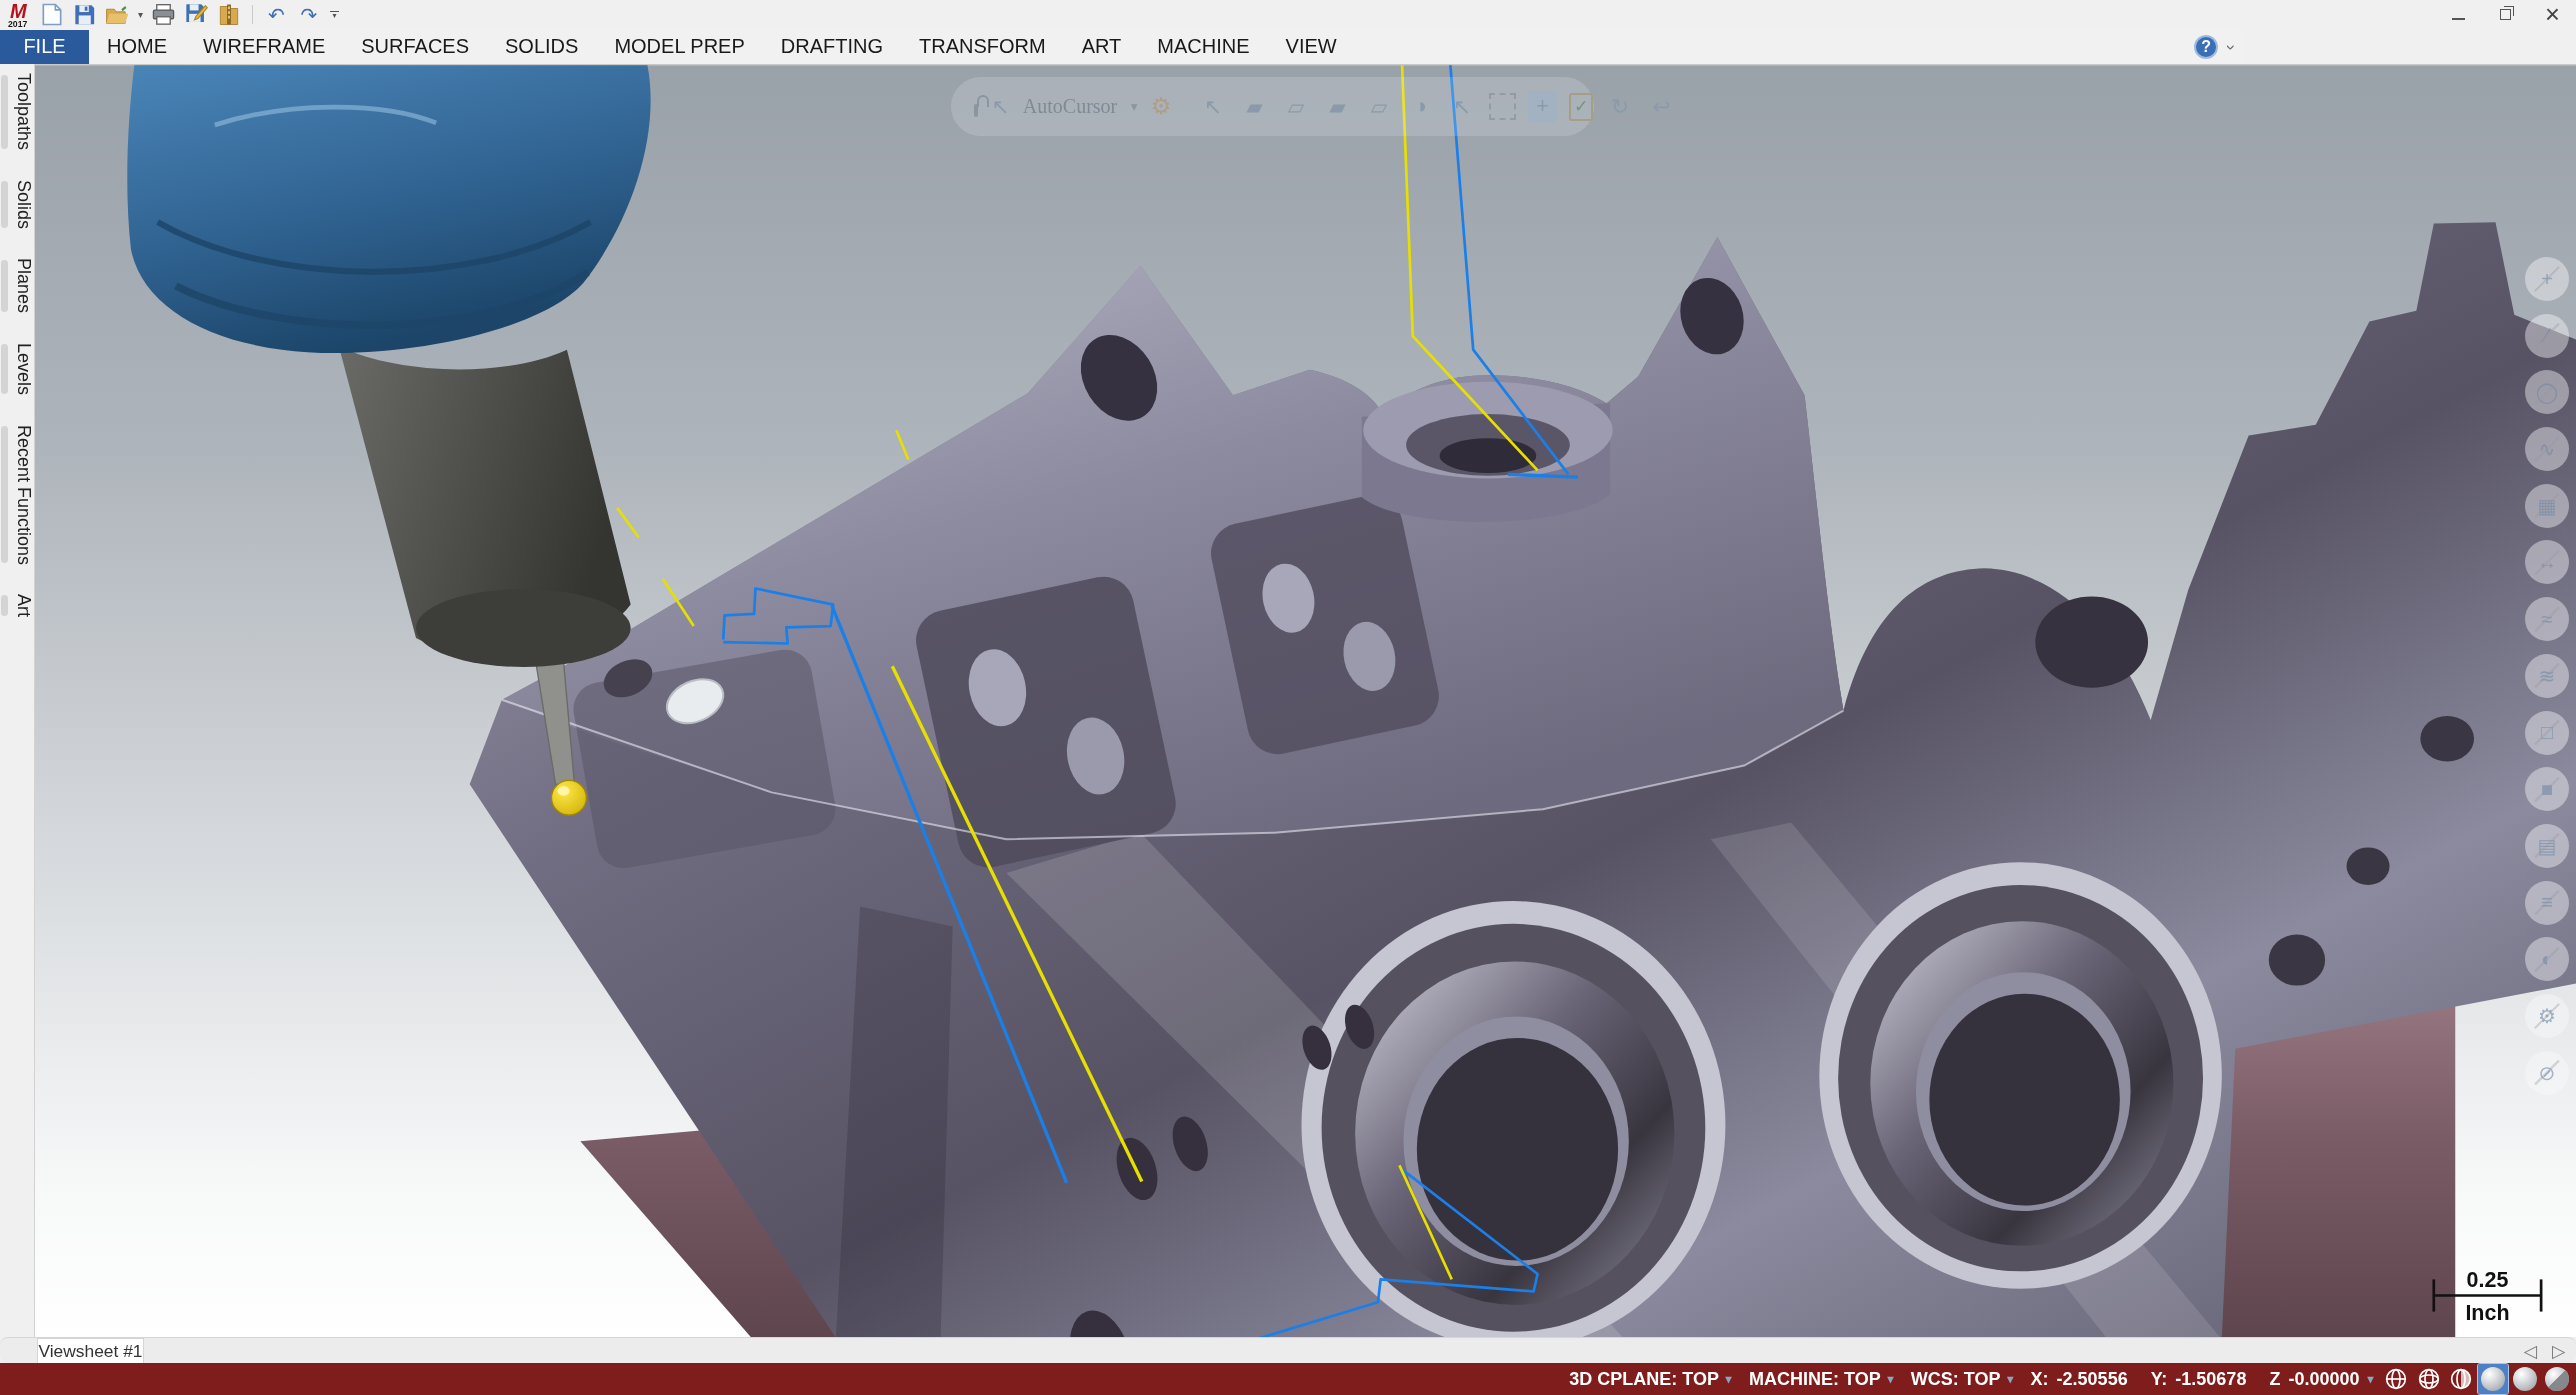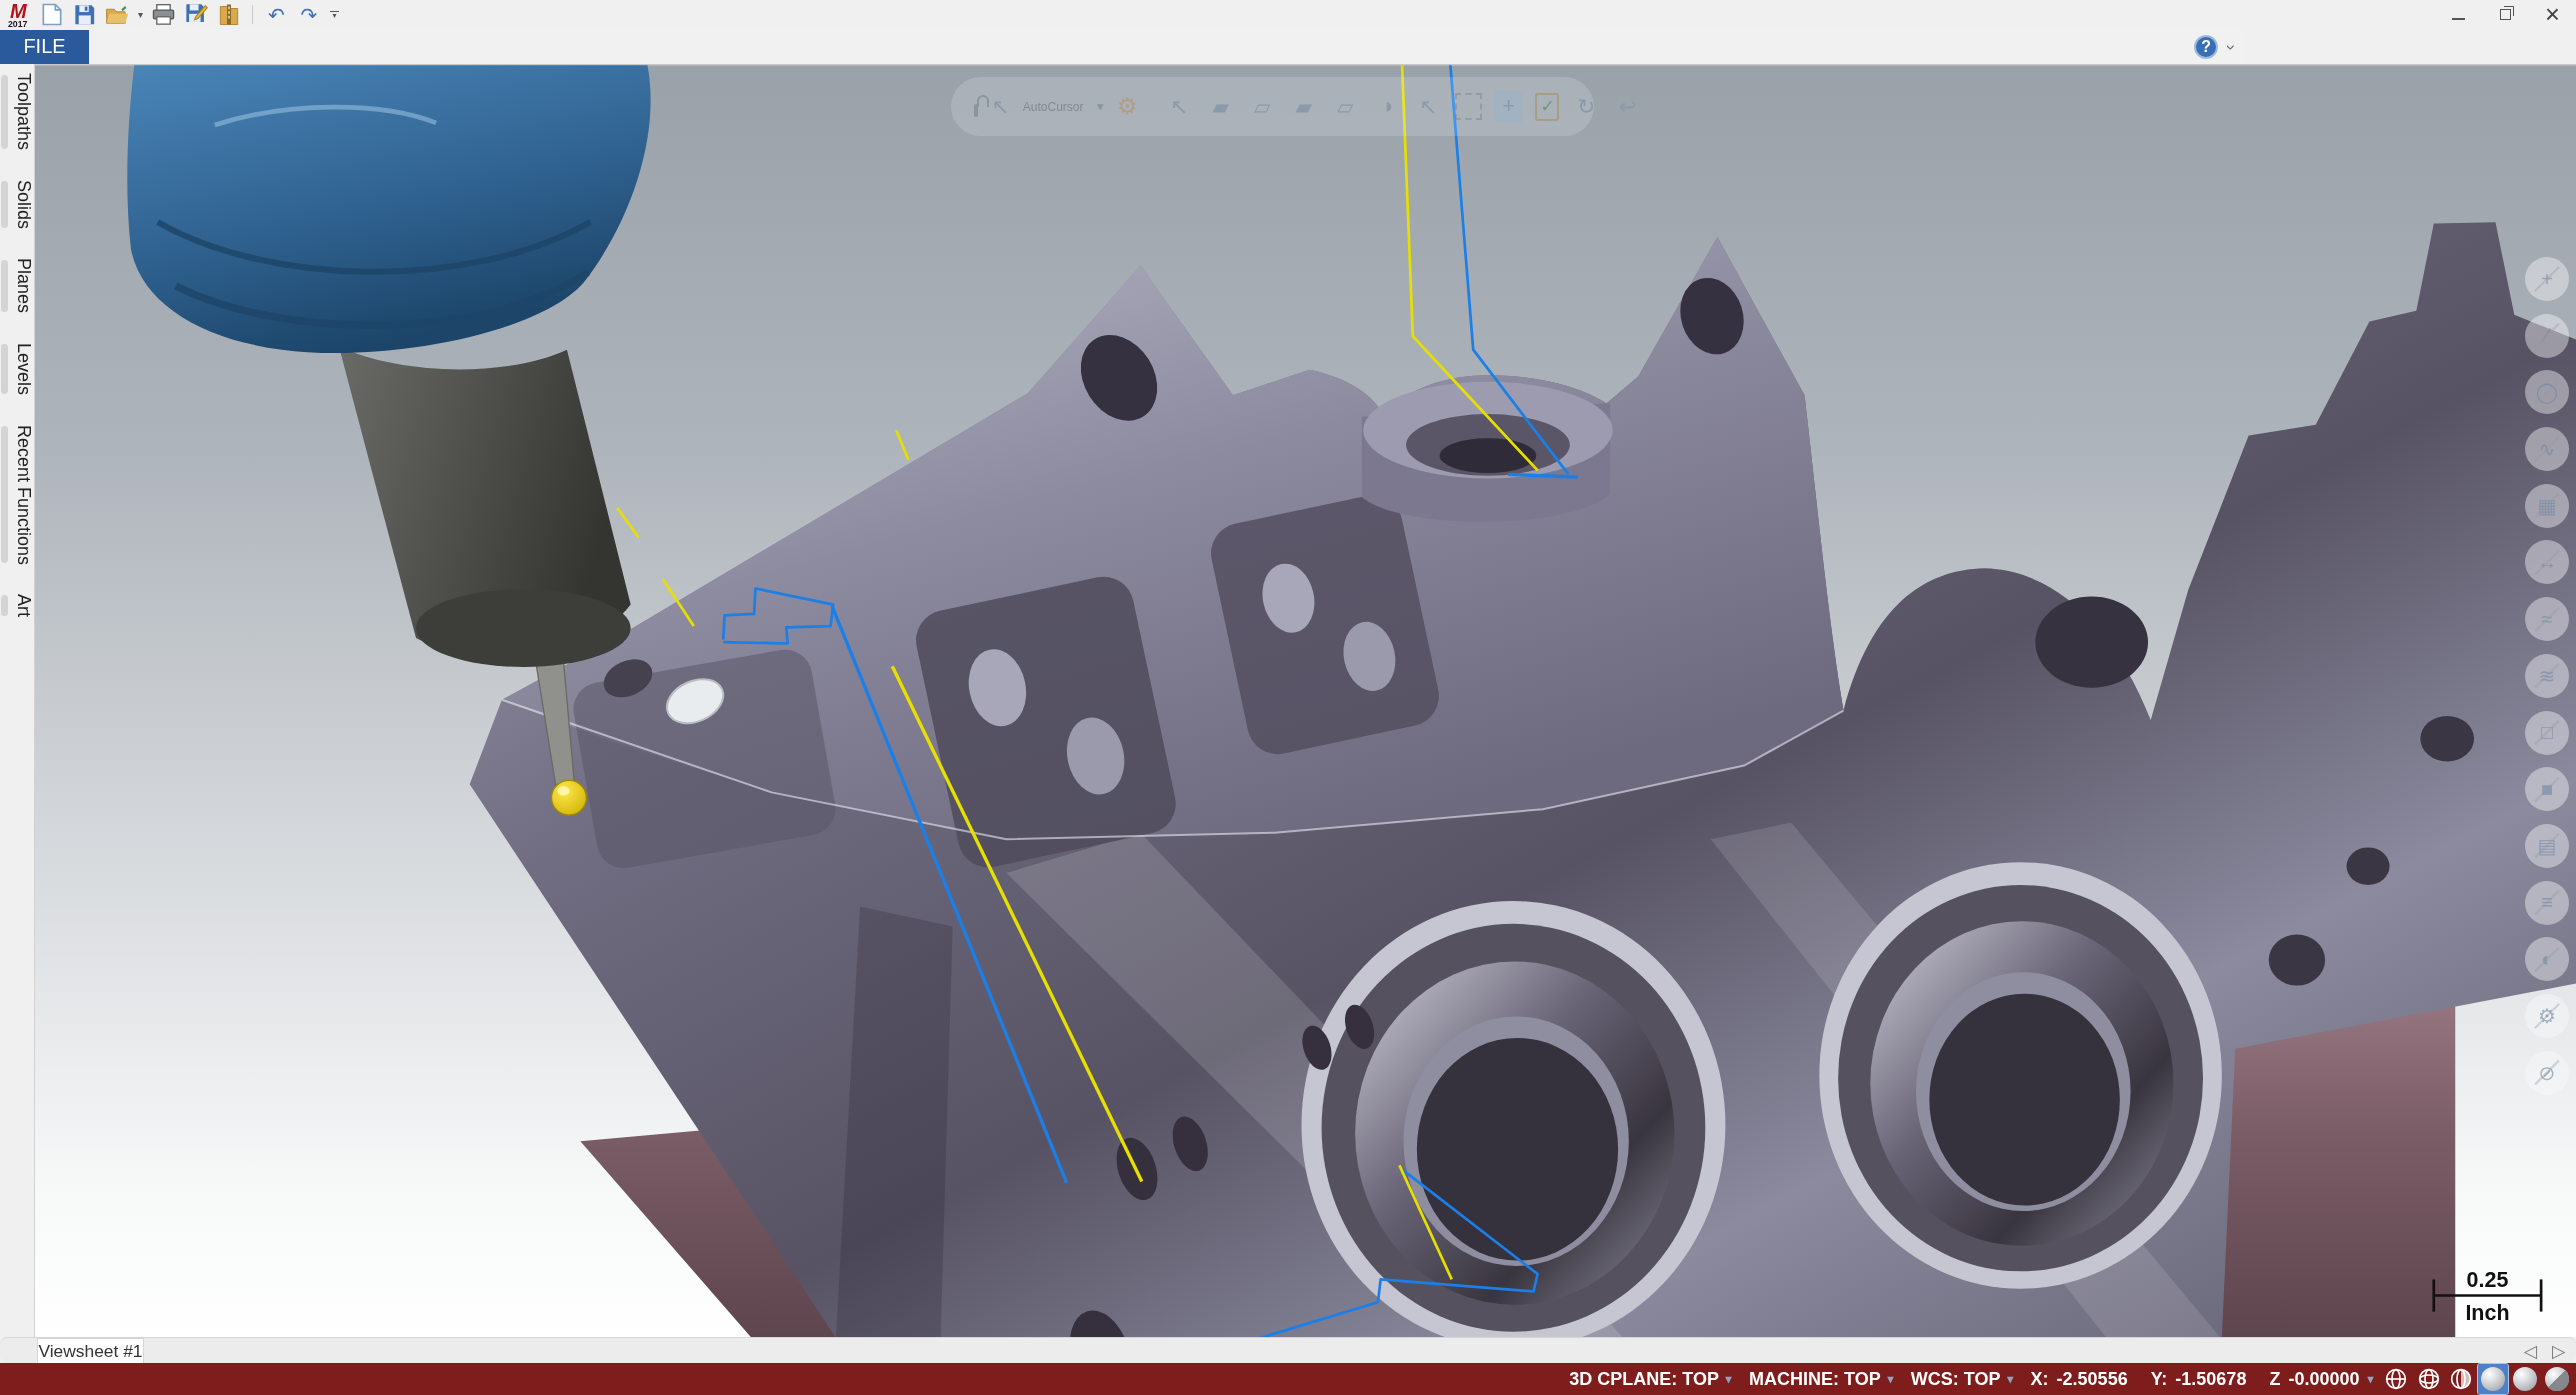--- a/index.html
+++ b/index.html
@@ -55,21 +55,21 @@
     border-top:0.7px solid #c8c8c8; }
   .viewport svg.scene { position:absolute; left:0; top:0; }
 
   
   .selbar { position:absolute; left:916px; top:12px; width:643px; height:59px;
     background:rgba(250,252,254,0.30); border-radius:29.5px; display:flex; align-items:center;
     padding:0 23px; gap:13.4px; opacity:0.55; }
   .selbar .lock { width:17.4px; height:13.4px; border:2.7px solid #7e8globe untouched; border:2.7px solid #7e8a96; border-radius:2.7px; position:relative; margin-top:8px; }
   .selbar .lock::before { content:""; position:absolute; left:1.3px; top:-10.7px; width:8px; height:9.4px;
     border:2.7px solid #7e8a96; border-bottom:none; border-radius:6.7px 6.7px 0 0; }
-  .ac-label { font-size:12px; color:#6b7682; }
+  .ac-label { font-size:20px; color:#6b7682;font-family:Liberation Serif, serif; }
   .sel-caret { font-size:13.4px; color:#7e8a96; }
   .sel-gear { font-size:23px; color:#c09a6a; }
   .sel-div { width:0.7px; height:36px; background:#aab4bc; }
   .sel-icon { width:29.5px; height:32px; display:flex; align-items:center; justify-content:center;
     font-size:21.5px; color:#7d93ab; }
   .sel-icon.dashed { border:2px dashed #8a97a4; width:27px; height:27px; }
   .sel-icon.hilite { background:rgba(150,190,230,0.45); border-radius:4px; }
   .sel-icon.clip { border:2px solid #b09a6c; border-radius:2.7px; width:24px; height:28px; font-size:17.4px; color:#4e8f52; }
 
   
@@ -179,20 +179,33 @@
         <span class="win-rest"></span>
       </div>
     <div class="win-btn">
         <span class="win-close">×</span>
       </div>
   </div>
 </div>
 
 <div class="menubar">
   <div class="file-tab">FILE</div>
+  <div class="menu-tabs">
+
+  <div class="menu-tab">HOME</div>
+      <div class="menu-tab">WIREFRAME</div>
+      <div class="menu-tab">SURFACES</div>
+      <div class="menu-tab">SOLIDS</div>
+      <div class="menu-tab">MODEL PREP</div>
+      <div class="menu-tab">DRAFTING</div>
+      <div class="menu-tab">TRANSFORM</div>
+      <div class="menu-tab">ART</div>
+      <div class="menu-tab">MACHINE</div>
+      <div class="menu-tab">VIEW</div>
+    </div>
   <div class="menu-right">
     <div class="help-btn">?</div>
     <span class="ribbon-chevron">›</span>
   </div>
 </div>
 
 <div class="sidebar">
 
 <div class="side-tab">Toolpaths</div>
     <div class="side-tab">Solids</div>

